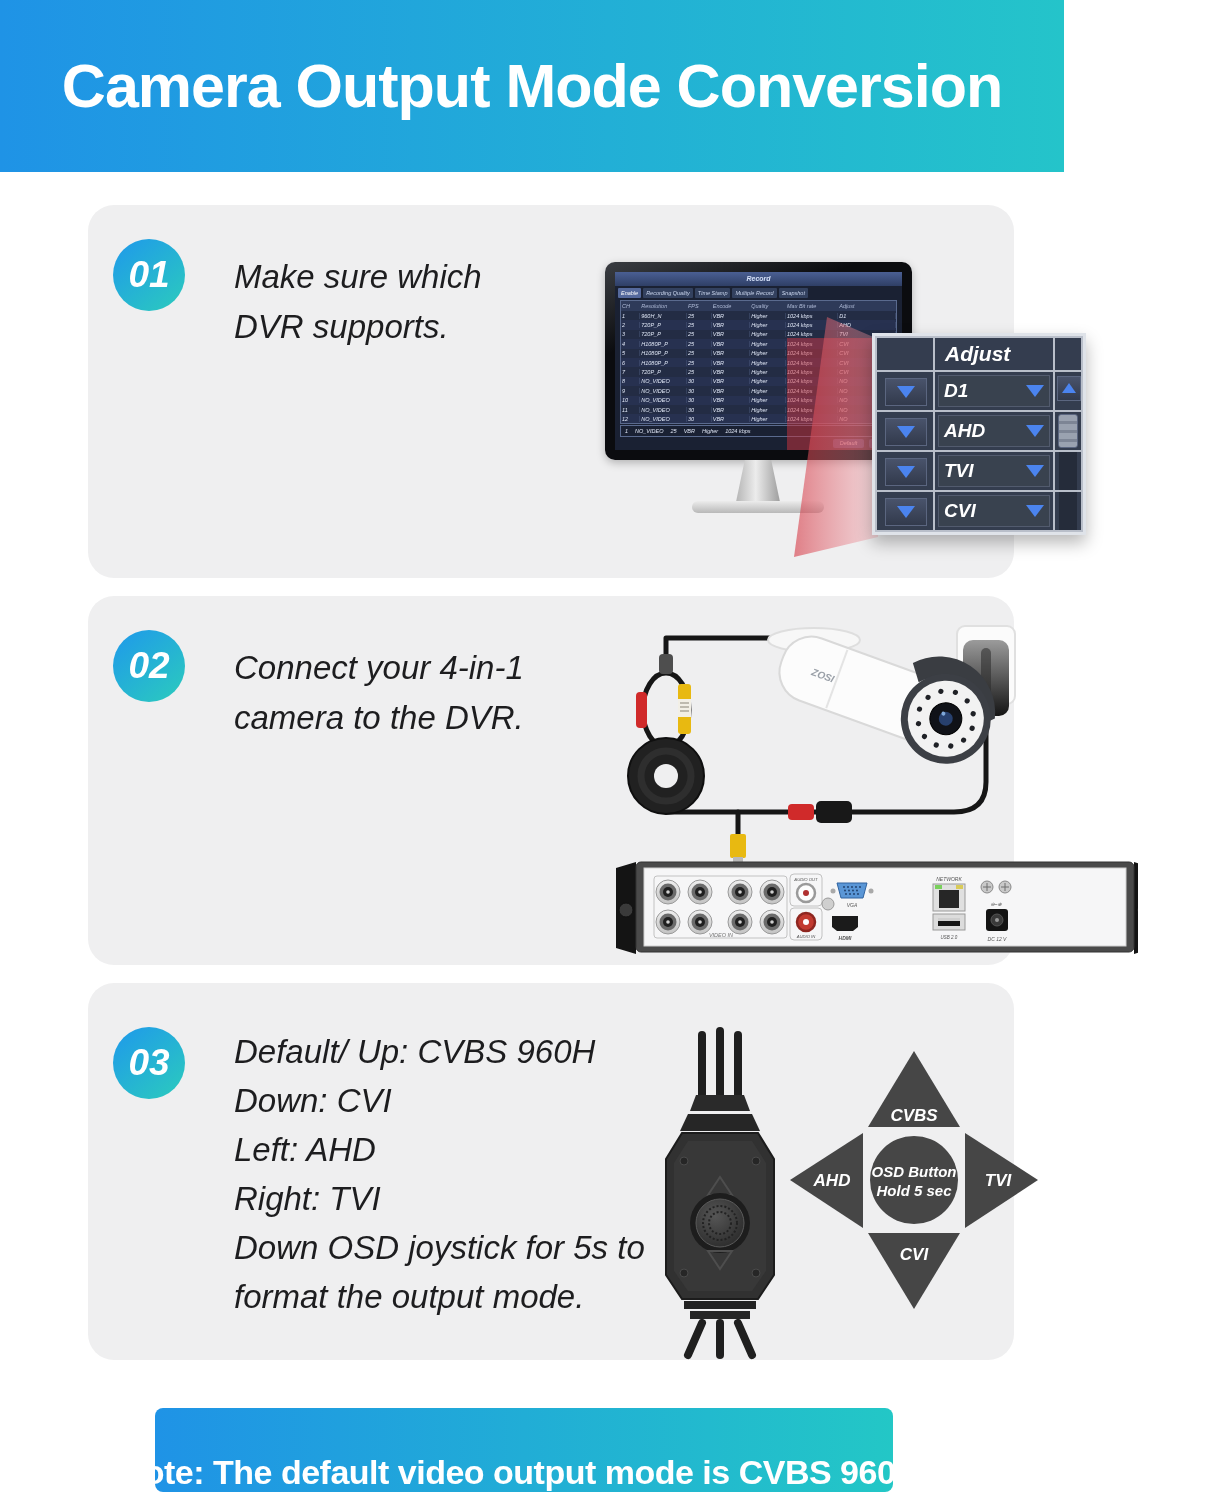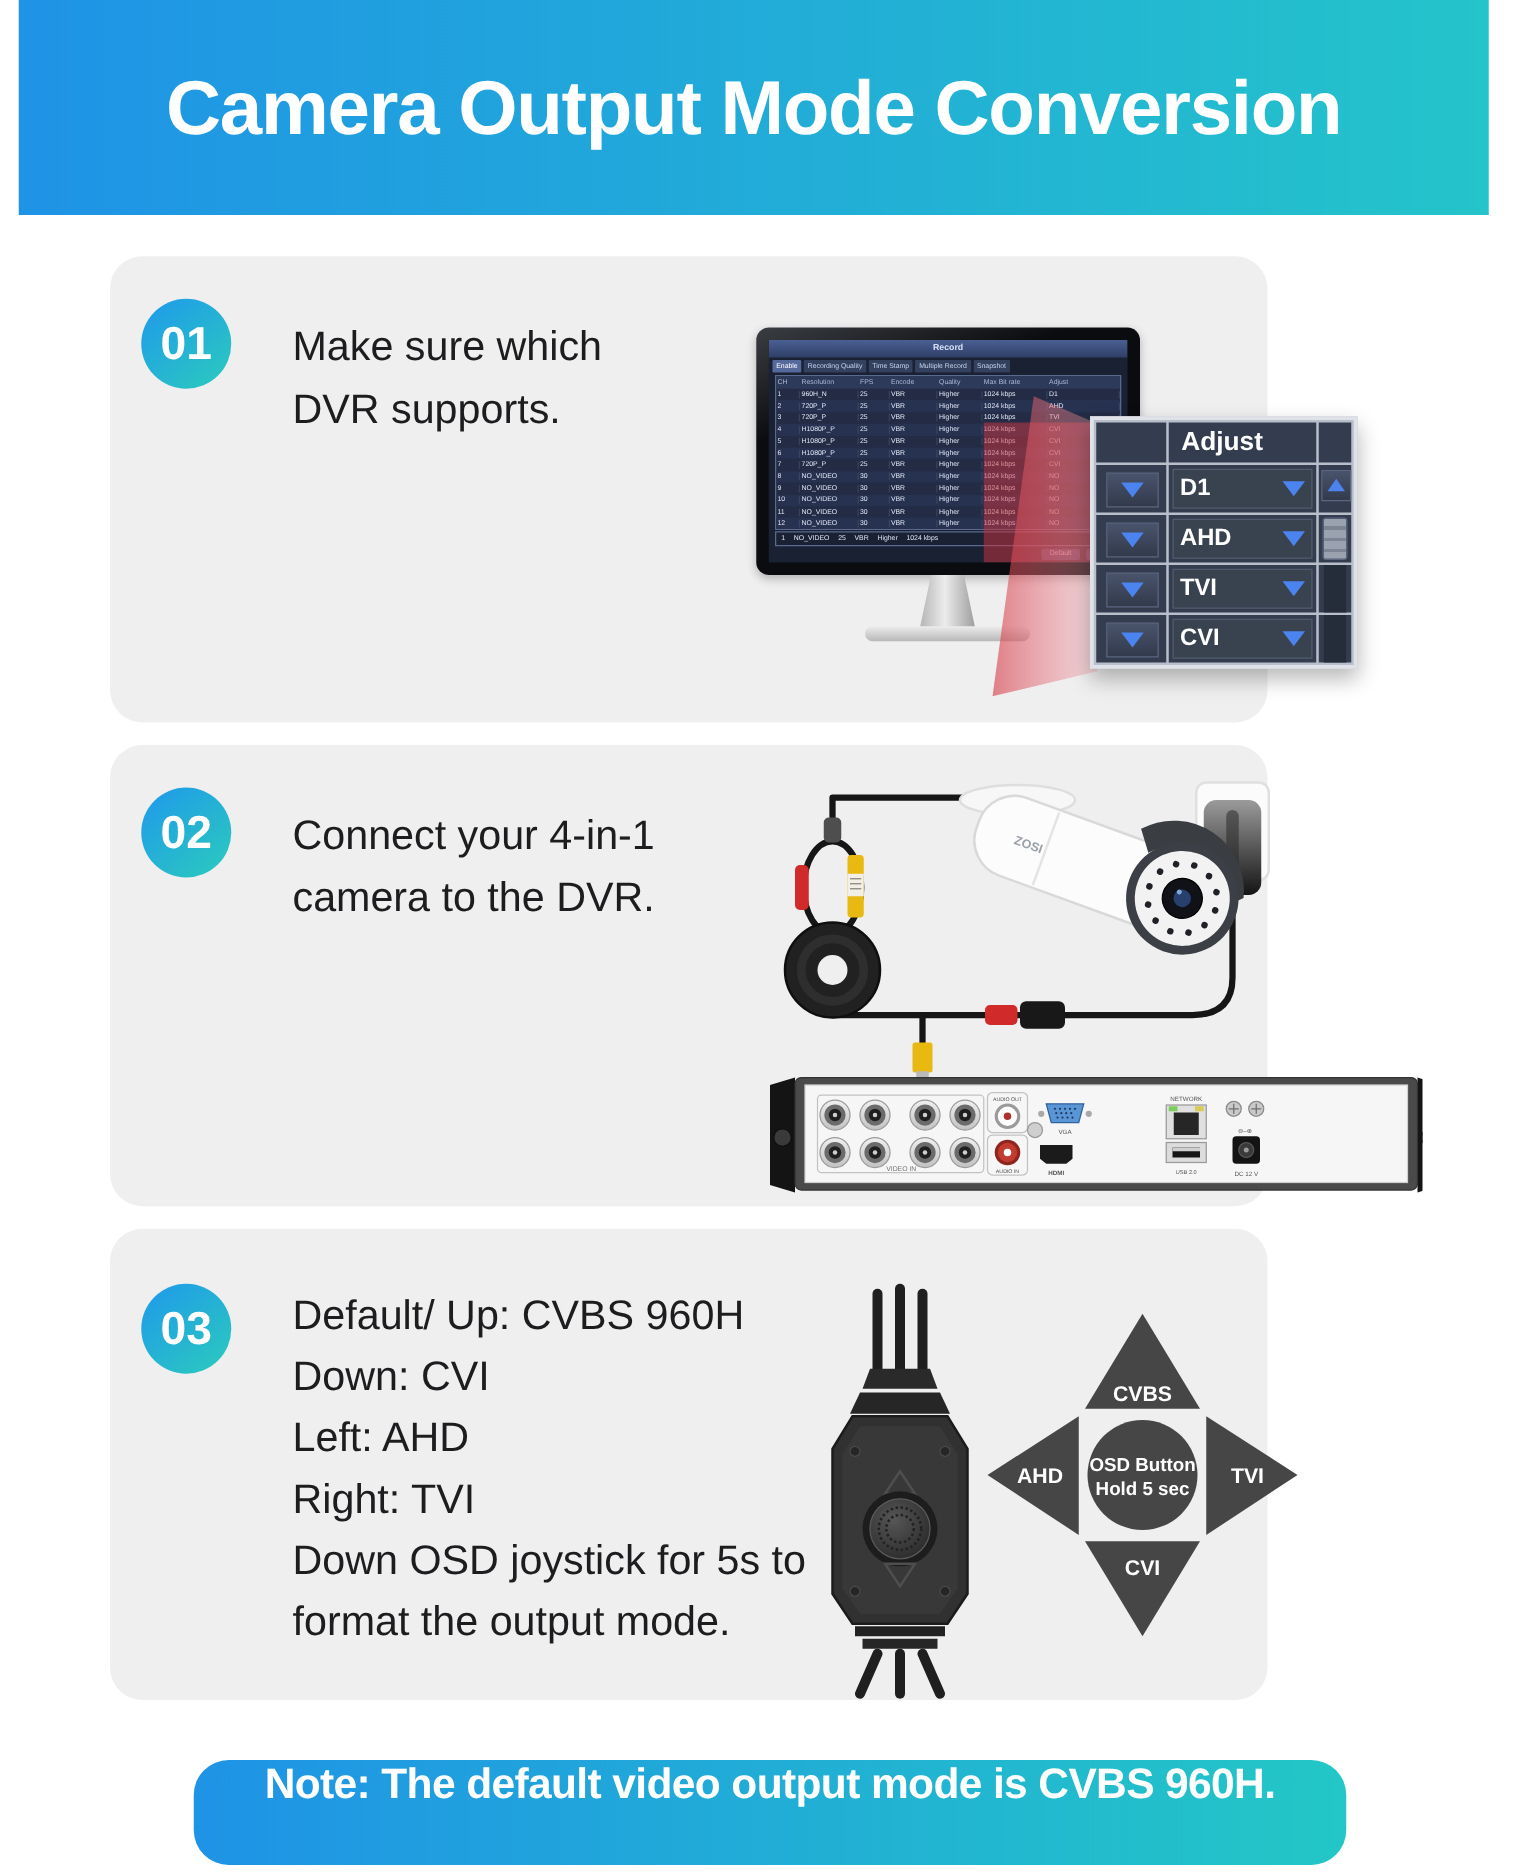--- a/index.html
+++ b/index.html
@@ -1,26 +1,26 @@
 <!DOCTYPE html>
 <html><head>
 <meta charset="utf-8">
 <style>
   html,body{margin:0;padding:0;}
   body{background:#ffffff;font-family:"Liberation Sans",sans-serif;-webkit-font-smoothing:antialiased;}
   .page{position:relative;width:1230px;height:1500px;background:#ffffff;overflow:hidden;}
 
   
-  .header{position:absolute;left:15px;top:0;width:1176px;height:172px;
+  .header{position:absolute;left:0;top:0;width:1064px;height:172px;
     background:linear-gradient(90deg,#1F93E6 0%,#24C4CA 100%);
     display:flex;align-items:center;justify-content:center;}
   .header h1{margin:0;color:#fff;font-size:61px;font-weight:700;letter-spacing:-1px;white-space:nowrap;}
 
   
-  .card{position:absolute;left:88px;width:926px;background:#EFEFF0;border-radius:26px;}
+  .card{position:absolute;left:88px;width:926px;background:#EFEFF0;border-radius:26px;font-style:italic;}
   .card1{top:205px;height:373px;}
   .card2{top:596px;height:369px;}
   .card3{top:983px;height:377px;}
   .badge{position:absolute;left:25px;top:34px;width:72px;height:72px;border-radius:50%;
     background:linear-gradient(140deg,#1F9BE9 5%,#2BC9BF 95%);
     color:#fff;font-size:37px;font-weight:700;display:flex;align-items:center;justify-content:center;}
   .card3 .badge{top:44px;text-align:center;}
   .step-text{position:absolute;left:122px;top:47px;color:#1d1d1f;font-size:33px;line-height:50px;margin-left:24px;}
   .card3 .step-text{top:44px;line-height:49px;}
 
@@ -70,23 +70,23 @@
   .i-val span{color:#fff;font-weight:700;font-size:19px;}
   .i-sc-up .arrbtn{left:8%;top:10%;width:84%;height:60%;}
   .i-sc-thumb{position:absolute;left:3px;right:3px;top:2px;bottom:2px;border:1px solid #5b6680;border-radius:3px;
     background:repeating-linear-gradient(180deg,#9aa2b0 0 6px,#7d8595 6px 9px);}
   .i-sc-track{position:absolute;left:4px;right:4px;top:0;bottom:0;background:#252c3a;}
 
   
   .figsvg{position:absolute;left:0;top:0;}
 
   
-  .note{position:absolute;left:155px;top:1408px;width:922px;height:84px;border-radius:28px;
+  .note{position:absolute;left:155px;top:1408px;width:738px;height:84px;border-radius:8px;
     background:linear-gradient(90deg,#1F93E6 0%,#23C7C6 100%);
-    display:flex;align-items:flex-start;justify-content:center;}
+    display:flex;align-items:flex-end;justify-content:center;}
   .note span{color:#fff;font-size:34px;font-weight:700;letter-spacing:-.5px;white-space:nowrap;}
 </style>
 </head>
 <body>
 
 <div class="page">
 
   <div class="header">
     <h1>Camera Output Mode Conversion</h1>
   </div>

